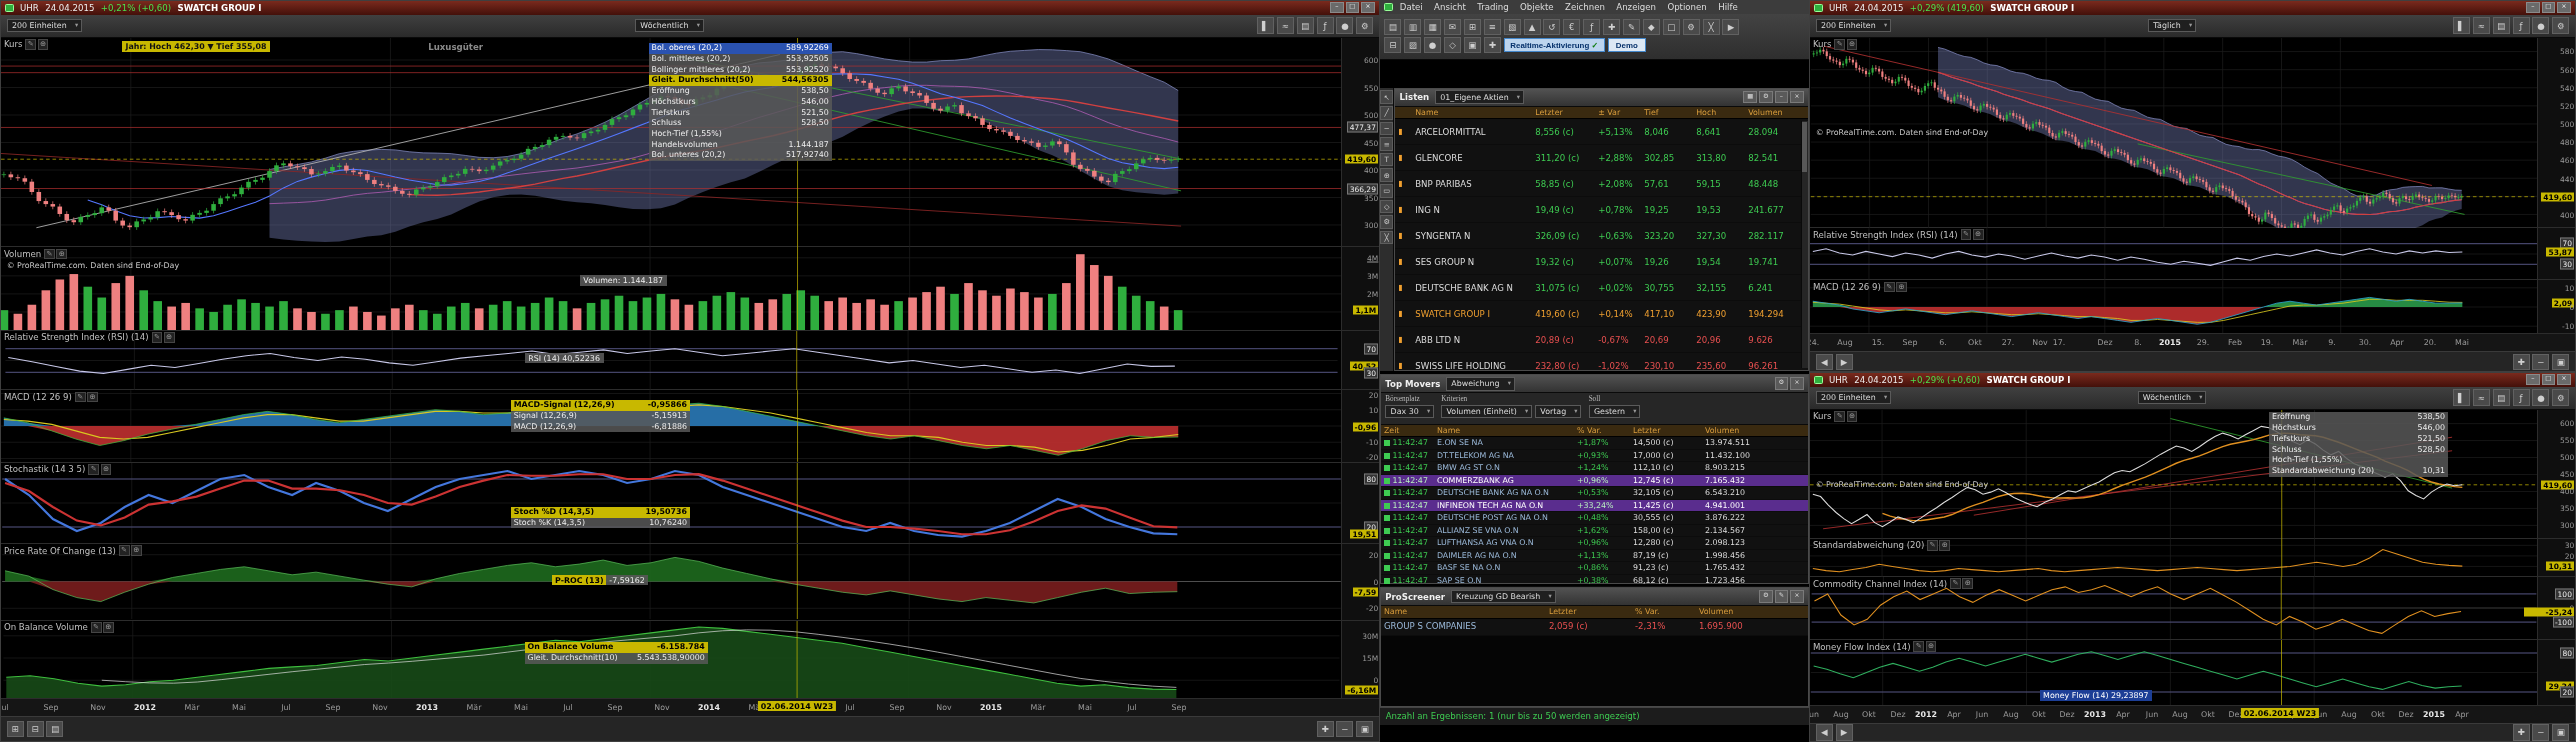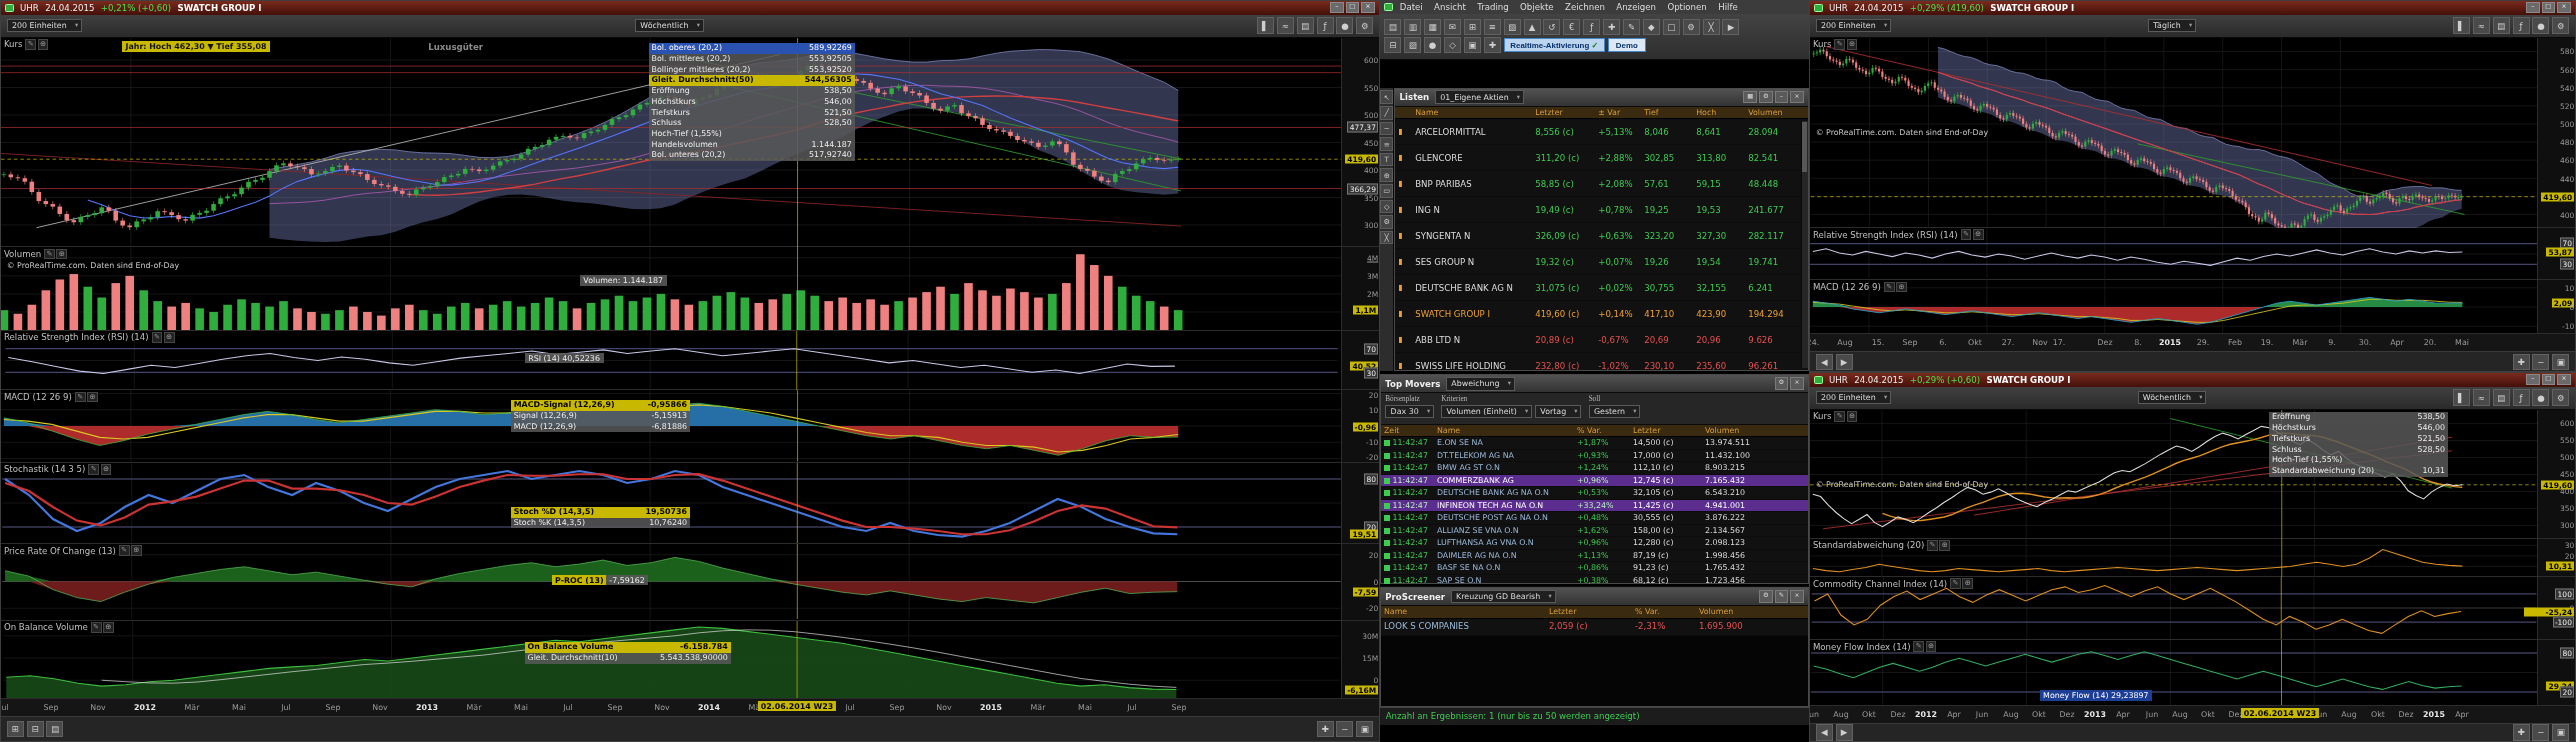--- a/index.html
+++ b/index.html
@@ -19,21 +19,21 @@
   .panes{flex:1;display:flex;flex-direction:column;background:#000;min-height:0;}
   .pane{position:relative;border-bottom:0.7px solid #2c2c2c;box-sizing:border-box;background:#000;}
   .chart{position:absolute;top:0;left:0;right:37px;bottom:0;}
   .chart svg{position:absolute;top:0;left:0;}
   .axis{position:absolute;top:0;right:0;bottom:0;width:37px;background:#0f0f0f;border-left:0.7px solid #2c2c2c;}
   .axlab{position:absolute;right:0.7px;font-size:7.5px;color:#9a9a9a;transform:translateY(-50%);white-space:nowrap;}
   .axlab.yellow{background:#c8b800;color:#000;padding:0 2.1px;font-weight:bold;}
   .axlab.box{background:#343434;border:0.7px solid #777;color:#eee;padding:0 1.4px;}
   .pane-label{position:absolute;left:2.9px;top:1.4px;font-size:8.6px;color:#c0c0c0;display:flex;gap:2.9px;align-items:center;z-index:6;}
   .picon{font-size:7.2px;color:#999;background:#222;border:0.7px solid #454545;padding:0 1.4px;line-height:8.6px;}
-  .legend{position:absolute;z-index:7;font-size:7.9px;line-height:10.7px;width:206px;}
+  .legend{position:absolute;z-index:7;font-size:7.9px;line-height:10.7px;width:183px;}
   .legend.small{width:179px;}
   .lrow{display:flex;justify-content:space-between;gap:5.7px;padding:0 2.9px;background:rgba(88,88,88,0.85);color:#eee;}
   .lrow.blue{background:#2a52b0;color:#fff;}
   .lrow.y{background:#c8b800;color:#000;font-weight:bold;}
   .badge-yellow{position:absolute;background:#c8b800;color:#111;font-size:7.9px;padding:0.7px 3.6px;z-index:7;white-space:nowrap;font-weight:bold;margin-left:28px;}
   .overlay-gray{background:rgba(88,88,88,0.9);color:#eee;font-size:7.9px;padding:0.7px 3.6px;position:absolute;z-index:7;white-space:nowrap;}
   .overlay-split{position:absolute;z-index:7;font-size:7.9px;white-space:nowrap;}
   .overlay-split .yl{background:#c8b800;color:#000;padding:0.7px 2.9px;font-weight:bold;}
   .overlay-split .gv{background:rgba(88,88,88,0.9);color:#eee;padding:0.7px 2.9px;}
   .overlay-blue{position:absolute;z-index:7;font-size:7.9px;background:#1c3e96;color:#fff;padding:0.7px 3.6px;white-space:nowrap;}
@@ -1258,21 +1258,21 @@
       <thead id="screener-head">
           <tr>
             <th>Name</th>
             <th>Letzter</th>
             <th>% Var.</th>
             <th>Volumen</th>
           </tr>
         </thead>
       <tbody id="screener-body">
           <tr>
-            <td class="cyan">LOOK S COMPANIES</td>
+            <td class="cyan">GROUP S COMPANIES</td>
             <td class="red">2,059 (c)</td>
             <td class="red">-2,31%</td>
             <td class="red">1.695.900</td>
           </tr>
         </tbody>
     </table>
     <div style="flex:1;background:#050505;"></div>
   </div>
 
   <div class="statusbar">Anzahl an Ergebnissen: 1 (nur bis zu 50 werden angezeigt)</div>

